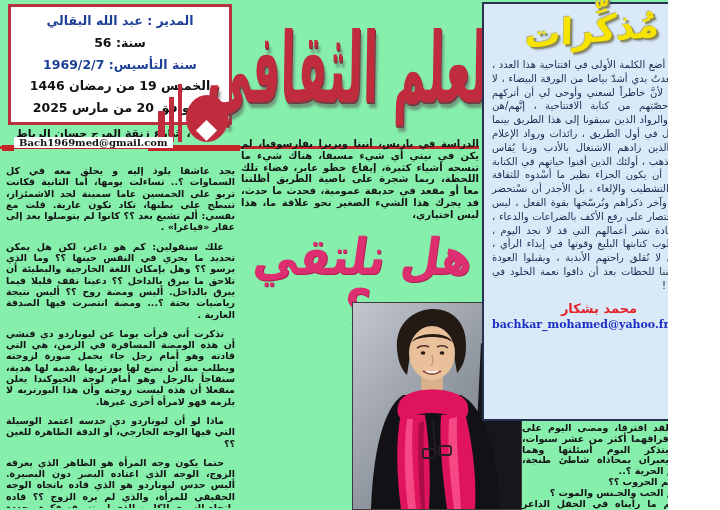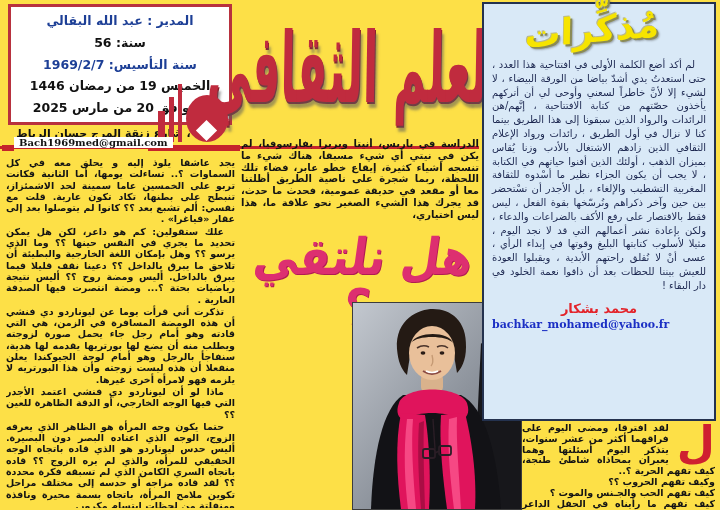--- a/index.html
+++ b/index.html
@@ -1,18 +1,18 @@
 <!DOCTYPE html>
 <html lang="ar"><head>
 <meta charset="utf-8">
 <style>
   html,body{margin:0;padding:0;}
   .page{
-    position:relative; width:720px; height:510px;
-    background:#fde047; overflow:hidden;
+    position:relative; width:668px; height:510px;
+    background:#86efac; overflow:hidden;
     font-family:"DejaVu Sans",sans-serif;
     direction:rtl;
   }
   
   .info-box{
     position:absolute; left:8px; top:4px; width:224px; height:121px;
     border:3px solid #b8313e; background:#fff; box-sizing:border-box;
     display:flex; flex-direction:column; justify-content:space-around;
     text-align:center; padding:3px 4px;
   }
@@ -78,21 +78,21 @@
   .memoirs-email{
     text-align:left; color:#1b2fc4; font-weight:bold; font-size:11px;
     font-family:"DejaVu Serif",serif; direction:ltr; margin-top:2px;
   }
   
   .left-col{
     position:absolute; left:6px; top:157px; width:229px; height:351px;
     overflow:hidden; font-size:9.5px; line-height:11.3px; font-weight:bold;
     color:#141414; text-align:justify;
   }
-  .left-col p{margin:0 0 1px; text-indent:11px;}
+  .left-col p{margin:8px 0 1px; text-indent:11px;}
   .left-col p:first-child{text-indent:0;}
   .middle-col{
     position:absolute; left:241px; top:138px; width:238px; height:356px; overflow:hidden;
   }
   .intro-par{
     margin:0; font-size:10px; line-height:11.8px; font-weight:bold;
     color:#141414; text-align:justify;
   }
   .meet-title{
     margin:16px 0 4px; text-align:center; font-size:45px; font-weight:bold;
@@ -218,21 +218,21 @@
       <p>أراك تتساءلين هل أحب نجمة ؟ وهل أحبني؟ هل أحب أنيتا؟؟ ألم نكن سوى نزوة عابرة؟؟</p>
       <p>بل كان حبا حقيقيا ربطني بكل واحدة منكن، كنت أرى من أحببت هي الوطن، وأرى نفسي في هذا الوطن.</p>
 
     </div>
   </section>
 
   <section class="left-col">
     <p>يجد عاشقا يلوذ إليه و يحلق معه في كل السماوات ؟.. تساءلت يومها، أما الثانية فكانت تربو على الخمسين عاما سمينة لحد الاشمئزاز، تنبطح على بطنها، تكاد تكون عارية. قلت مع نفسي: ألم تشبع بعد ؟؟ كانوا لم يتوصلوا بعد إلى عقار «فياغرا» .</p>
     <p>علك ستقولين: كم هو داعر، لكن هل يمكن تحديد ما يجري في النفس حينها ؟؟ وما الذي يرسو ؟؟ وهل بإمكان اللغة الخارجية والبطيئة أن تلاحق ما يبرق بالداخل ؟؟ دعينا نقف قليلا فيما يبرق بالداخل. أليس ومضة روح ؟؟ أليس نتيجة رياضيات بحتة ؟... ومضة انتصرت فيها الصدفة العارية .</p>
     <p>تذكرت أني قرأت يوما عن ليوناردو دي فنشي أن هذه الومضة المسافرة في الزمن، هي التي قادته وهو أمام رجل جاء يحمل صورة لزوجته ويطلب منه أن يضع لها بورتريها يقدمه لها هدية، سنفاجأ بالرجل وهو أمام لوحة الجيوكندا يعلن منفعلا أن هذه ليست زوجته وأن هذا البورتريه لا يلزمه فهو لامرأة أخرى غيرها.</p>
-    <p>ماذا لو أن ليوناردو دي فنشي اعتمد الأجدر التي فيها الوجه الخارجي، أو الدقة الظاهرة للعين ؟؟</p>
+    <p>ماذا لو أن ليوناردو دي حدسه اعتمد الوسيلة التي فيها الوجه الخارجي، أو الدقة الظاهرة للعين ؟؟</p>
     <p>حتما يكون وجه المرأة هو الظاهر الذي يعرفه الزوج، الوجه الذي اعتاده البصر دون البصيرة. أليس حدس ليوناردو هو الذي قاده باتجاه الوجه الحقيقي للمرأة، والذي لم يره الزوج ؟؟ قاده باتجاه السري الكامن الذي لم تسبقه فكرة محددة ؟؟ لقد قاده مزاجه أو حدسه إلى مختلف مراحل تكوين ملامح المرأة، باتجاه بسمة محيرة ونافذة ومنفلتة من لحظات ابتسام مكرور.</p>
 
   </section>
 
   <section class="br-article">
     <span class="drop-cap">ل</span>
     <p>لقد افترقا، ومضى اليوم على فراقهما أكثر من عشر سنوات، يتذكر اليوم أسئلتها وهما يعبران بمحاذاة شاطئ طنجة، كيف تفهم الحرية ؟..</p>
     <p>وكيف تفهم الحروب ؟؟</p>
     <p>كيف تفهم الحب والجـنس والموت ؟</p>
     <p>كيف تفهم ما رأيناه في الحفل الداعر اليوم،</p>

